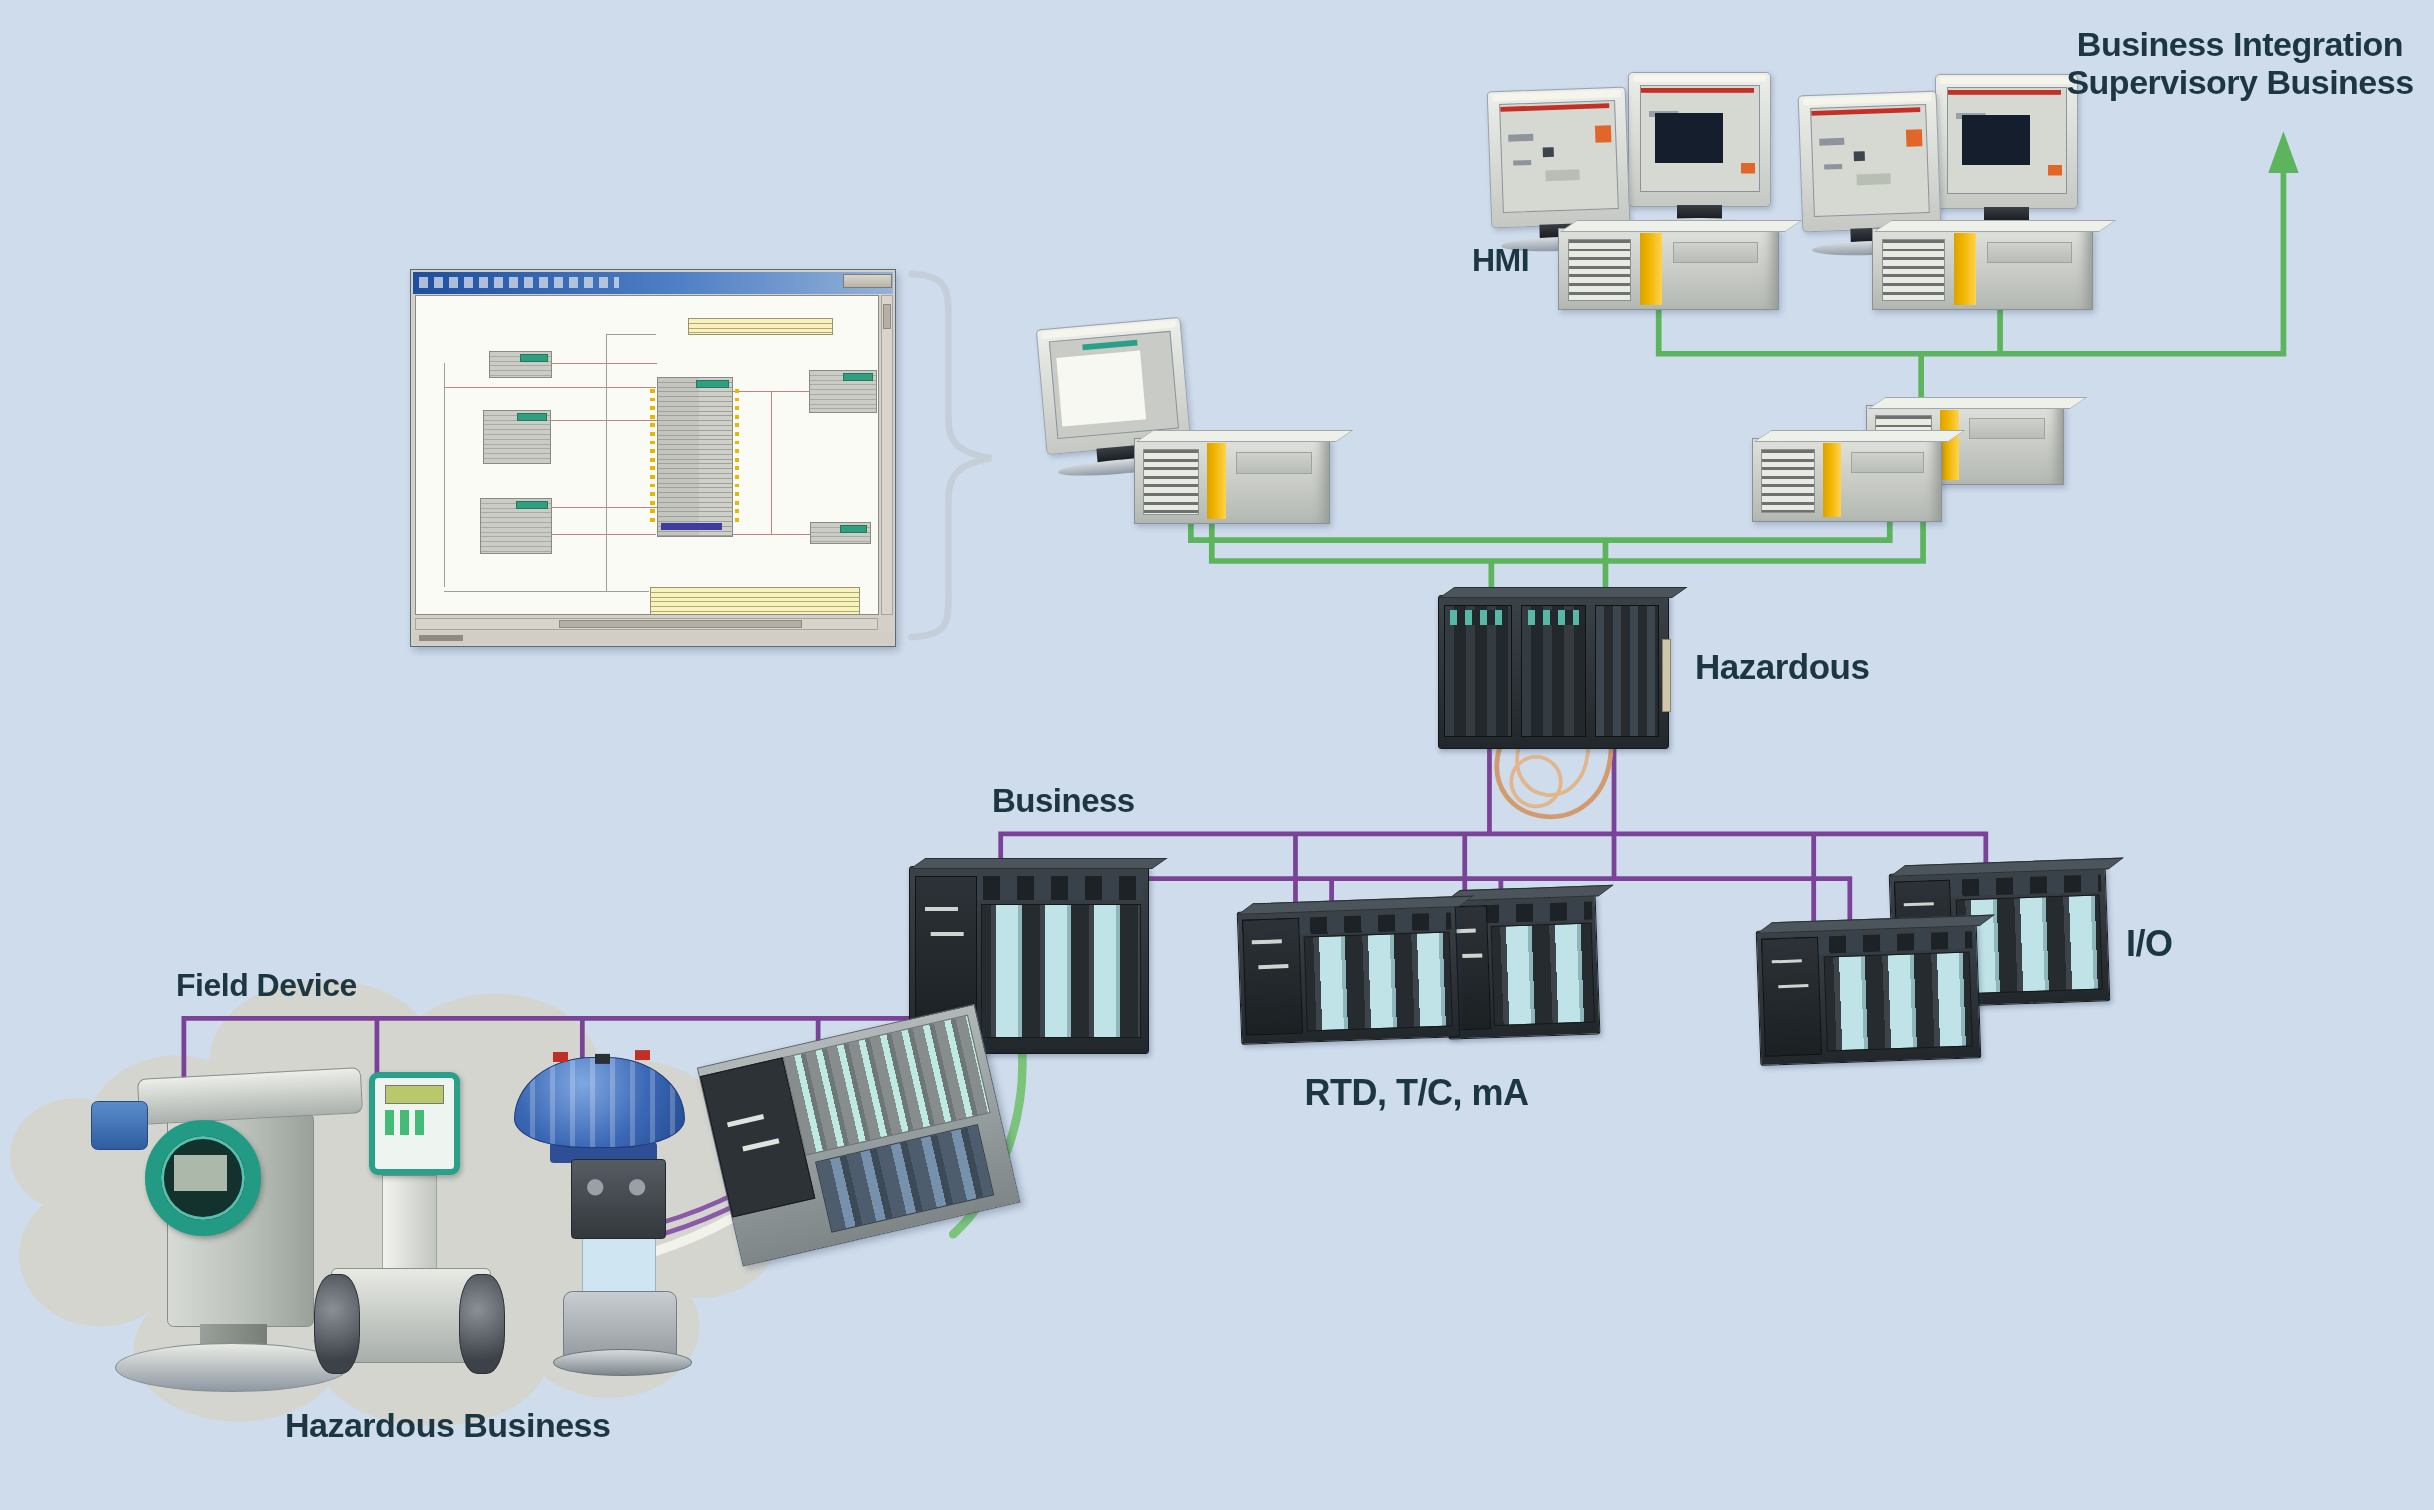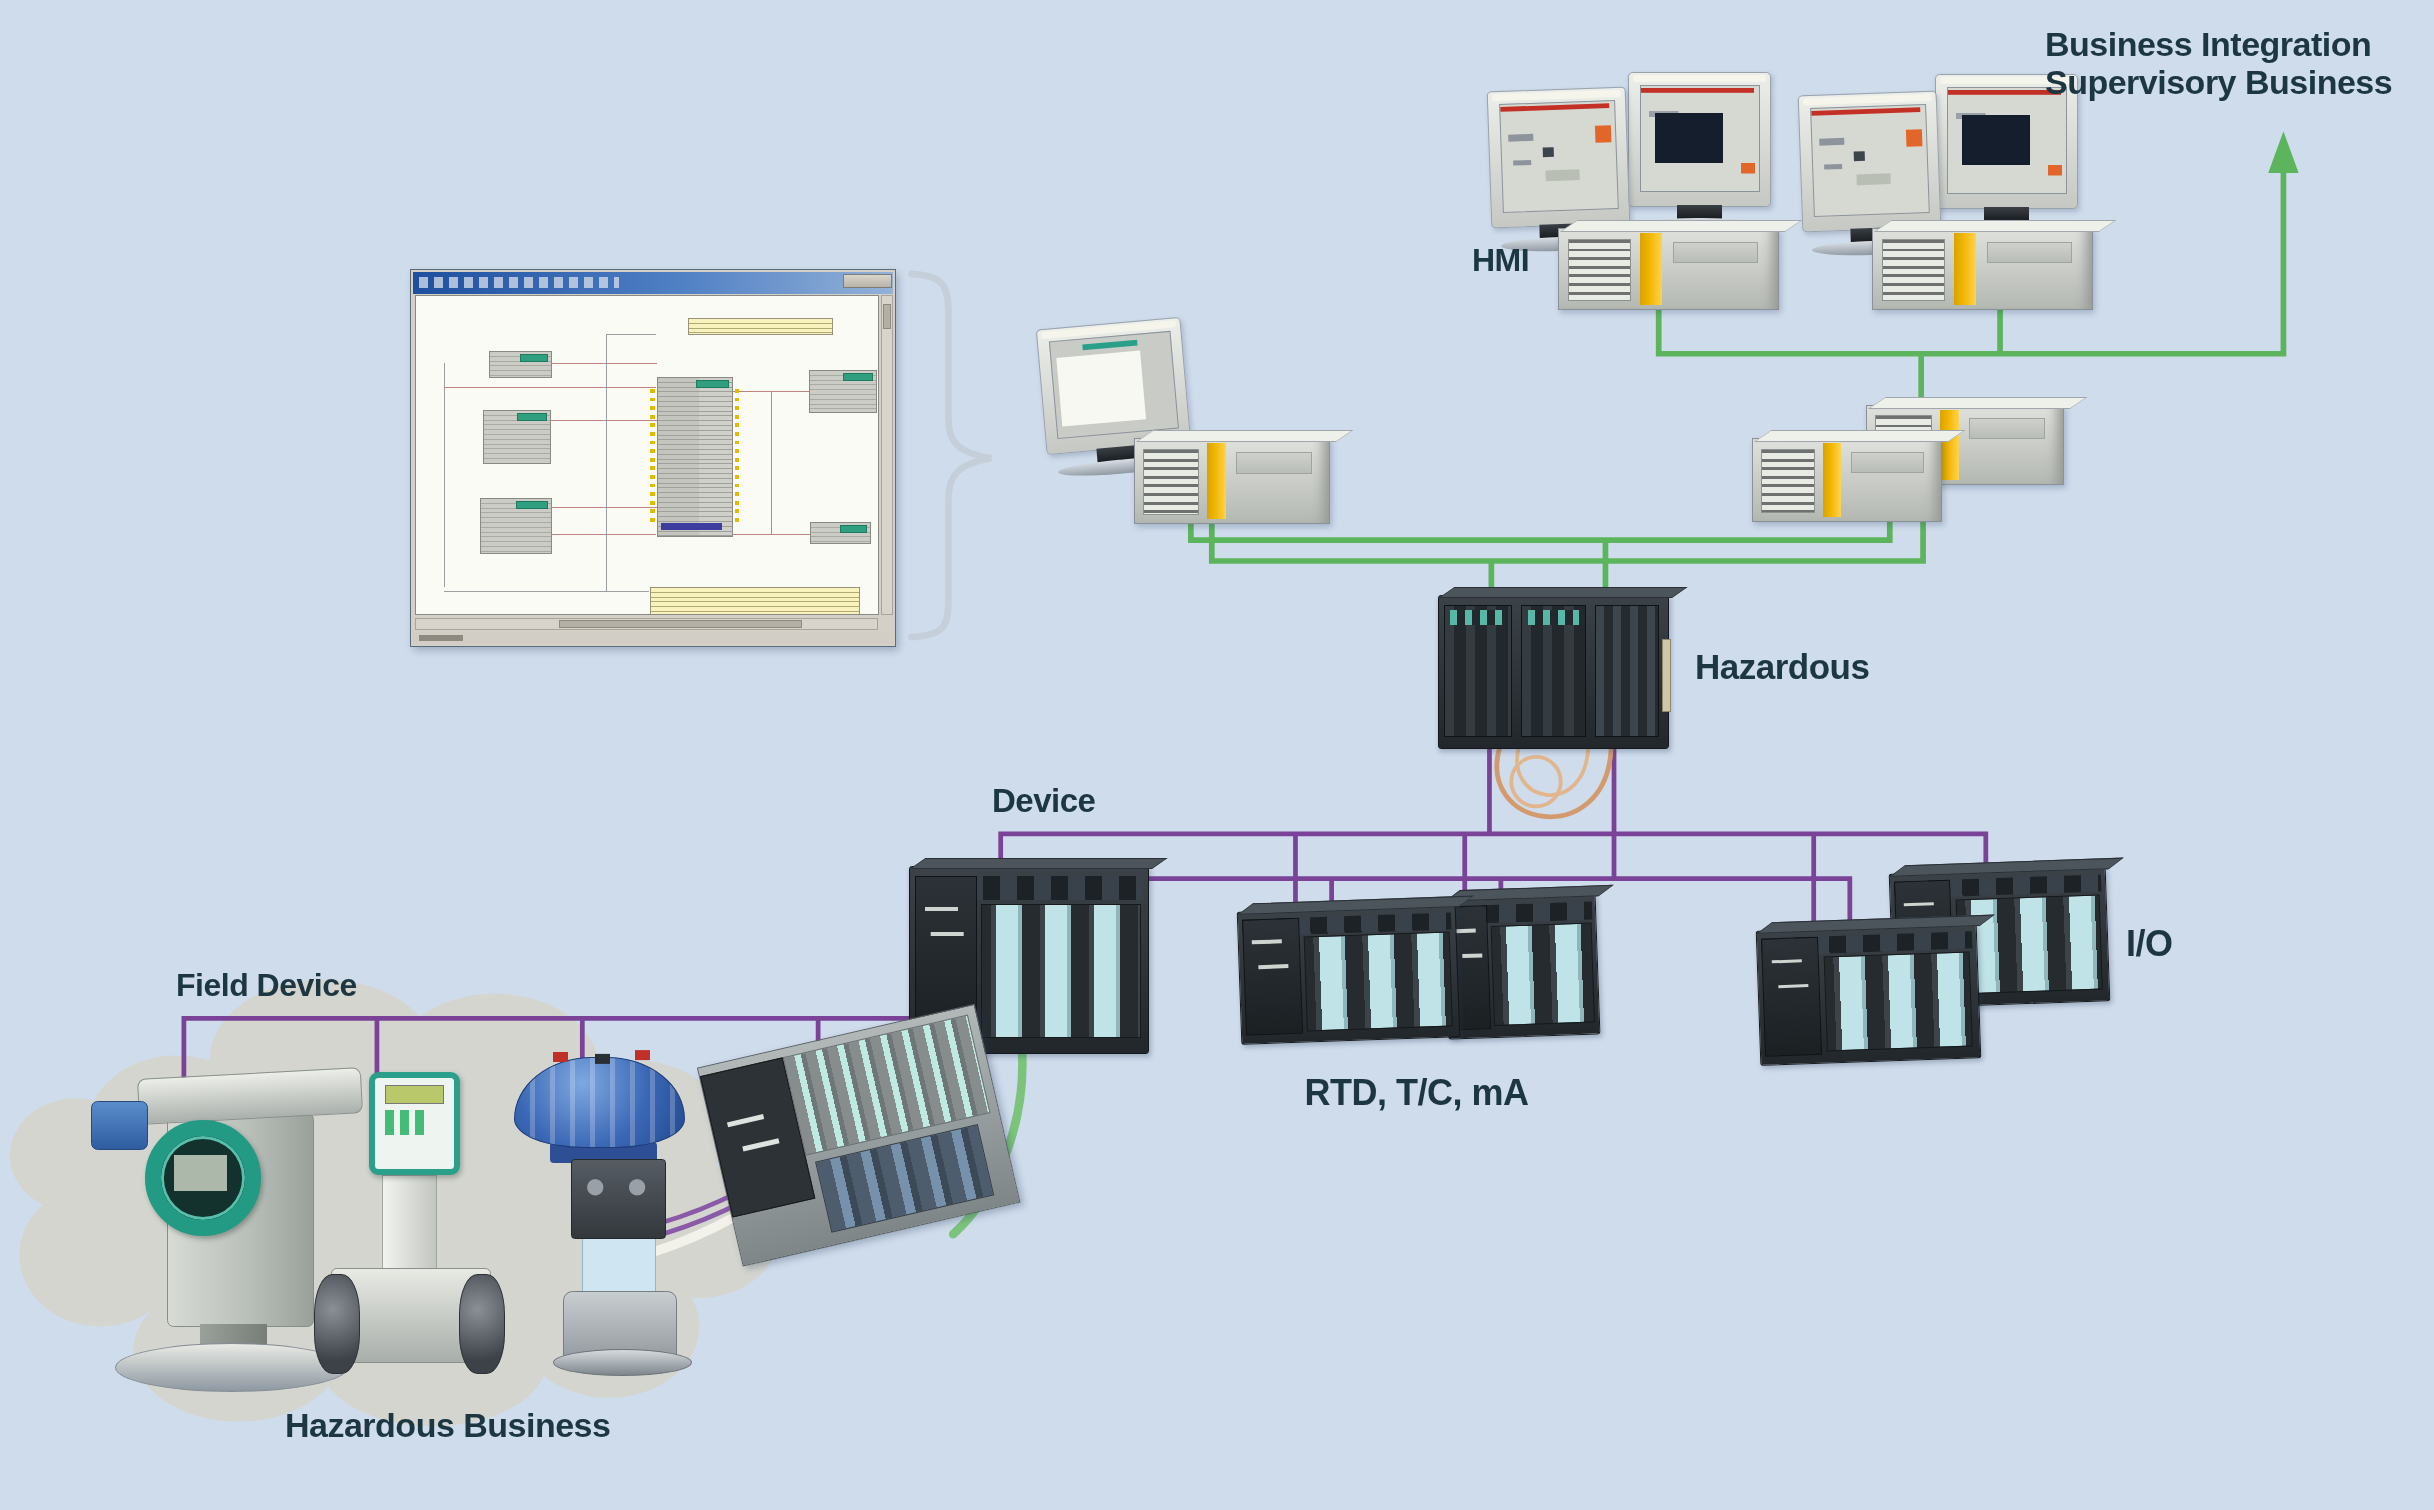--- a/index.html
+++ b/index.html
@@ -406,26 +406,26 @@
     <div class="v-pos"></div>
     <div class="v-dome"></div>
   </div>
 
   <div class="remoteio" style="left:704px;top:1054px;width:285px;height:204px">
     <div class="r-left"></div>
     <div class="r-slots"></div>
     <div class="r-lower"></div>
   </div>
 
-  <div class="lbl" style="left:2045px;top:25px;width:390px;text-align:left">
+  <div class="lbl" style="left:2045px;top:25px;width:390px;text-align:center">
     <div>Business Integration</div>
     <div>Supervisory Business</div>
   </div>
   <div class="lbl" style="left:1472px;top:243px;font-size:32px">HMI</div>
   <div class="lbl" style="left:1695px;top:647px;font-size:35px">Hazardous</div>
-  <div class="lbl" style="left:992px;top:783px;font-size:33px">Device</div>
+  <div class="lbl" style="left:992px;top:783px;font-size:33px">Business</div>
   <div class="lbl" style="left:1236px;top:1073px;width:361px;text-align:center;font-size:36px">RTD, T/C, mA</div>
   <div class="lbl" style="left:2126px;top:924px;font-size:36px">I/O</div>
   <div class="lbl" style="left:176px;top:968px;font-size:32px">Field Device</div>
   <div class="lbl" style="left:285px;top:1406px;font-size:34px">Hazardous Business</div>
 
 </div>
 
 
 </body></html>

